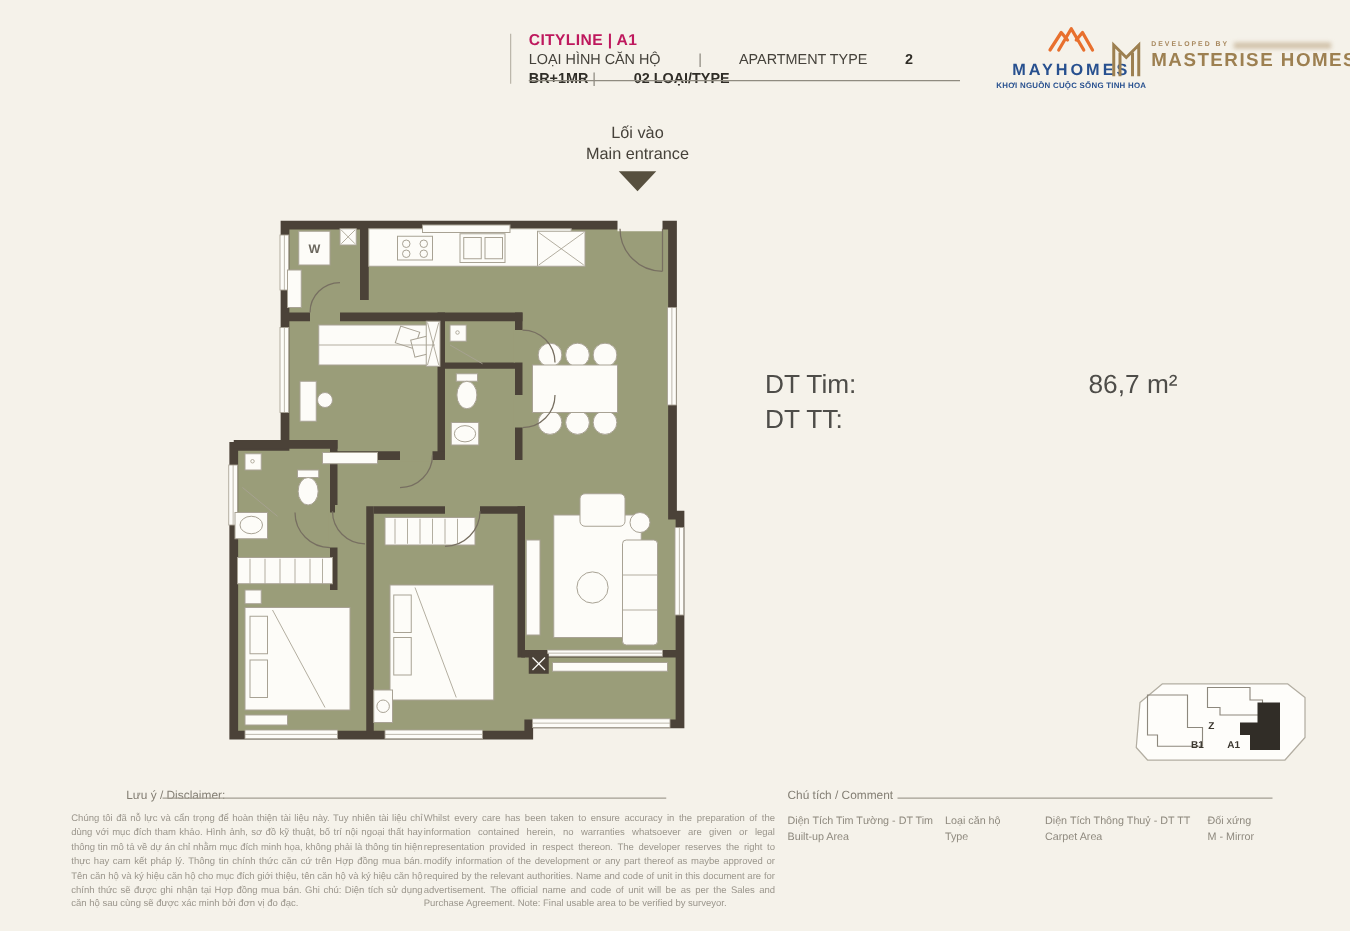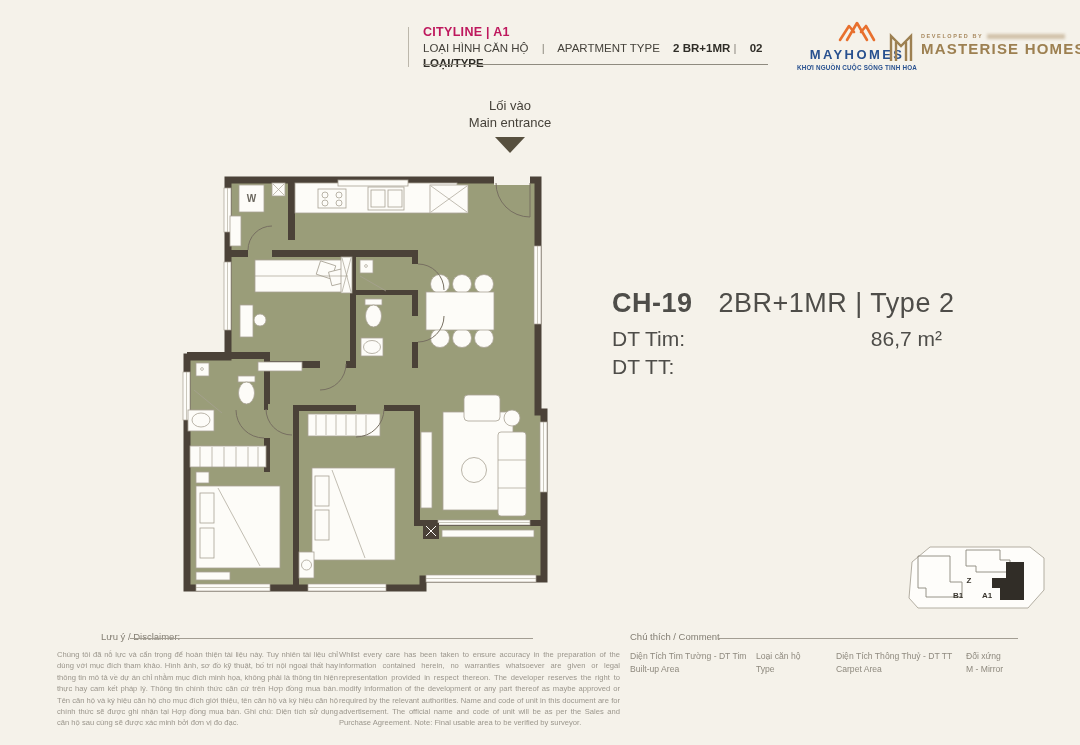--- a/index.html
+++ b/index.html
@@ -5,21 +5,21 @@
   html,body{margin:0;padding:0;}
   body{font-family:"Liberation Sans",sans-serif;}
   #page{position:relative;width:1080px;height:745px;background:#f5f2ea;overflow:hidden;color:#383428;}
 
   
   .title{position:absolute;left:55px;top:22px;font-family:"Liberation Serif",serif;
          font-size:36px;font-weight:700;letter-spacing:1px;color:#383428;white-space:nowrap;}
   .vdiv{position:absolute;left:408px;top:27px;width:1px;height:40px;background:#bcb7ab;}
   .hinfo{position:absolute;left:423px;top:24px;width:345px;font-size:11.5px;color:#45423b;line-height:1.32;}
   .hinfo .l1{font-weight:bold;font-size:12.5px;color:#be185d;letter-spacing:.3px;}
-  .hinfo .l3 span{margin-right:10px;text-align:right;}
+  .hinfo .l3 span{margin-right:27px;text-align:right;}
   .hinfo .sep{color:#8b877d;}
   .hinfo b{color:#2f2d27;}
   .hrule{position:absolute;left:423px;top:64px;width:345px;height:1px;background:#8f8b80;}
 
   .mayhomes{position:absolute;left:793px;top:20px;width:128px;text-align:center;}
   .mayhomes .name{font-size:13px;font-weight:bold;color:#27508f;letter-spacing:2.4px;margin-top:1px;}
   .mayhomes .tag{font-size:6.3px;font-weight:bold;color:#27508f;letter-spacing:.2px;margin-top:2px;white-space:nowrap;}
   .masterise{position:absolute;left:888px;top:28px;display:flex;align-items:center;gap:7px;}
   .masterise .dev{font-size:5.5px;letter-spacing:1.6px;color:#a8895f;font-weight:bold;display:flex;align-items:center;gap:4px;}
   .masterise .smudge{display:inline-block;width:78px;height:5px;background:#b49a74;opacity:.55;filter:blur(1.5px);}
@@ -280,24 +280,20 @@
       <g stroke="#fdfcf8" stroke-width="1">
           <line x1="266" y1="366" x2="276" y2="376"></line>
           <line x1="276" y1="366" x2="266" y2="376"></line>
         </g>
     </g>
 
     <text x="91.5" y="42" font-size="10" font-weight="bold" fill="#6b675e" text-anchor="middle" font-family="Liberation Sans, sans-serif">W</text>
   </svg>
 
   <div class="unit">
-    <div class="row1">
-      <span class="code">CH-19</span>
-      <span class="type">2BR+1MR | Type 2</span>
-    </div>
     <div class="grid">
       <span class="lab">DT Tim:</span>
       <span class="val">86,7 m²</span>
       <span class="lab">DT TT:</span>
     </div>
   </div>
 
   <svg class="keyplan" width="150" height="74" viewBox="0 0 150 74">
     <path d="M10,20 L28,5 L128,5 L142,16 L142,48 L126,66 L16,66 L7,56 Z" fill="#fefdfa" stroke="#b3aea2" stroke-width="1" stroke-linejoin="round"></path>
     <path d="M16,14 L48,14 L48,40 L60,40 L60,55 L24,55 L24,46 L16,46 Z" fill="none" stroke="#8d887d" stroke-width="0.9"></path>
@@ -306,21 +302,21 @@
     <text x="67" y="41" font-size="8" font-weight="bold" fill="#3a362e" text-anchor="middle" font-family="Liberation Sans, sans-serif">Z</text>
     <text x="56" y="56" font-size="8" font-weight="bold" fill="#3a362e" text-anchor="middle" font-family="Liberation Sans, sans-serif">B1</text>
     <text x="85" y="56" font-size="8" font-weight="bold" fill="#3a362e" text-anchor="middle" font-family="Liberation Sans, sans-serif">A1</text>
   </svg>
 
   <div class="fhead" style="left:57px;top:631px;padding-left:44px;">Lưu ý / Disclaimer:</div>
   <div class="frule" style="left:130px;top:638px;width:403px;"></div>
   <div class="para" style="left:57px;top:649px;">Chúng tôi đã nỗ lực và cẩn trọng để hoàn thiện tài liệu này. Tuy nhiên tài liệu chỉ dùng với mục đích tham khảo. Hình ảnh, sơ đồ kỹ thuật, bố trí nội ngoại thất hay thông tin mô tả về dự án chỉ nhằm mục đích minh họa, không phải là thông tin hiện thực hay cam kết pháp lý. Thông tin chính thức căn cứ trên Hợp đồng mua bán. Tên căn hộ và ký hiệu căn hộ cho mục đích giới thiệu, tên căn hộ và ký hiệu căn hộ chính thức sẽ được ghi nhận tại Hợp đồng mua bán. Ghi chú: Diện tích sử dụng căn hộ sau cùng sẽ được xác minh bởi đơn vị đo đạc.</div>
   <div class="para" style="left:339px;top:649px;">Whilst every care has been taken to ensure accuracy in the preparation of the information contained herein, no warranties whatsoever are given or legal representation provided in respect thereon. The developer reserves the right to modify information of the development or any part thereof as maybe approved or required by the relevant authorities. Name and code of unit in this document are for advertisement. The official name and code of unit will be as per the Sales and Purchase Agreement. Note: Final usable area to be verified by surveyor.</div>
 
-  <div class="fhead" style="left:630px;top:631px;">Chú thích / Comment</div>
+  <div class="fhead" style="left:630px;top:631px;">Chú tích / Comment</div>
   <div class="frule" style="left:718px;top:638px;width:300px;"></div>
 
   <div class="legend" style="left:630px;">
     <div>Diện Tích Tim Tường - DT Tim</div>
     <div>Built-up Area</div>
   </div>
   <div class="legend" style="left:756px;">
     <div>Loại căn hộ</div>
     <div>Type</div>
   </div>

